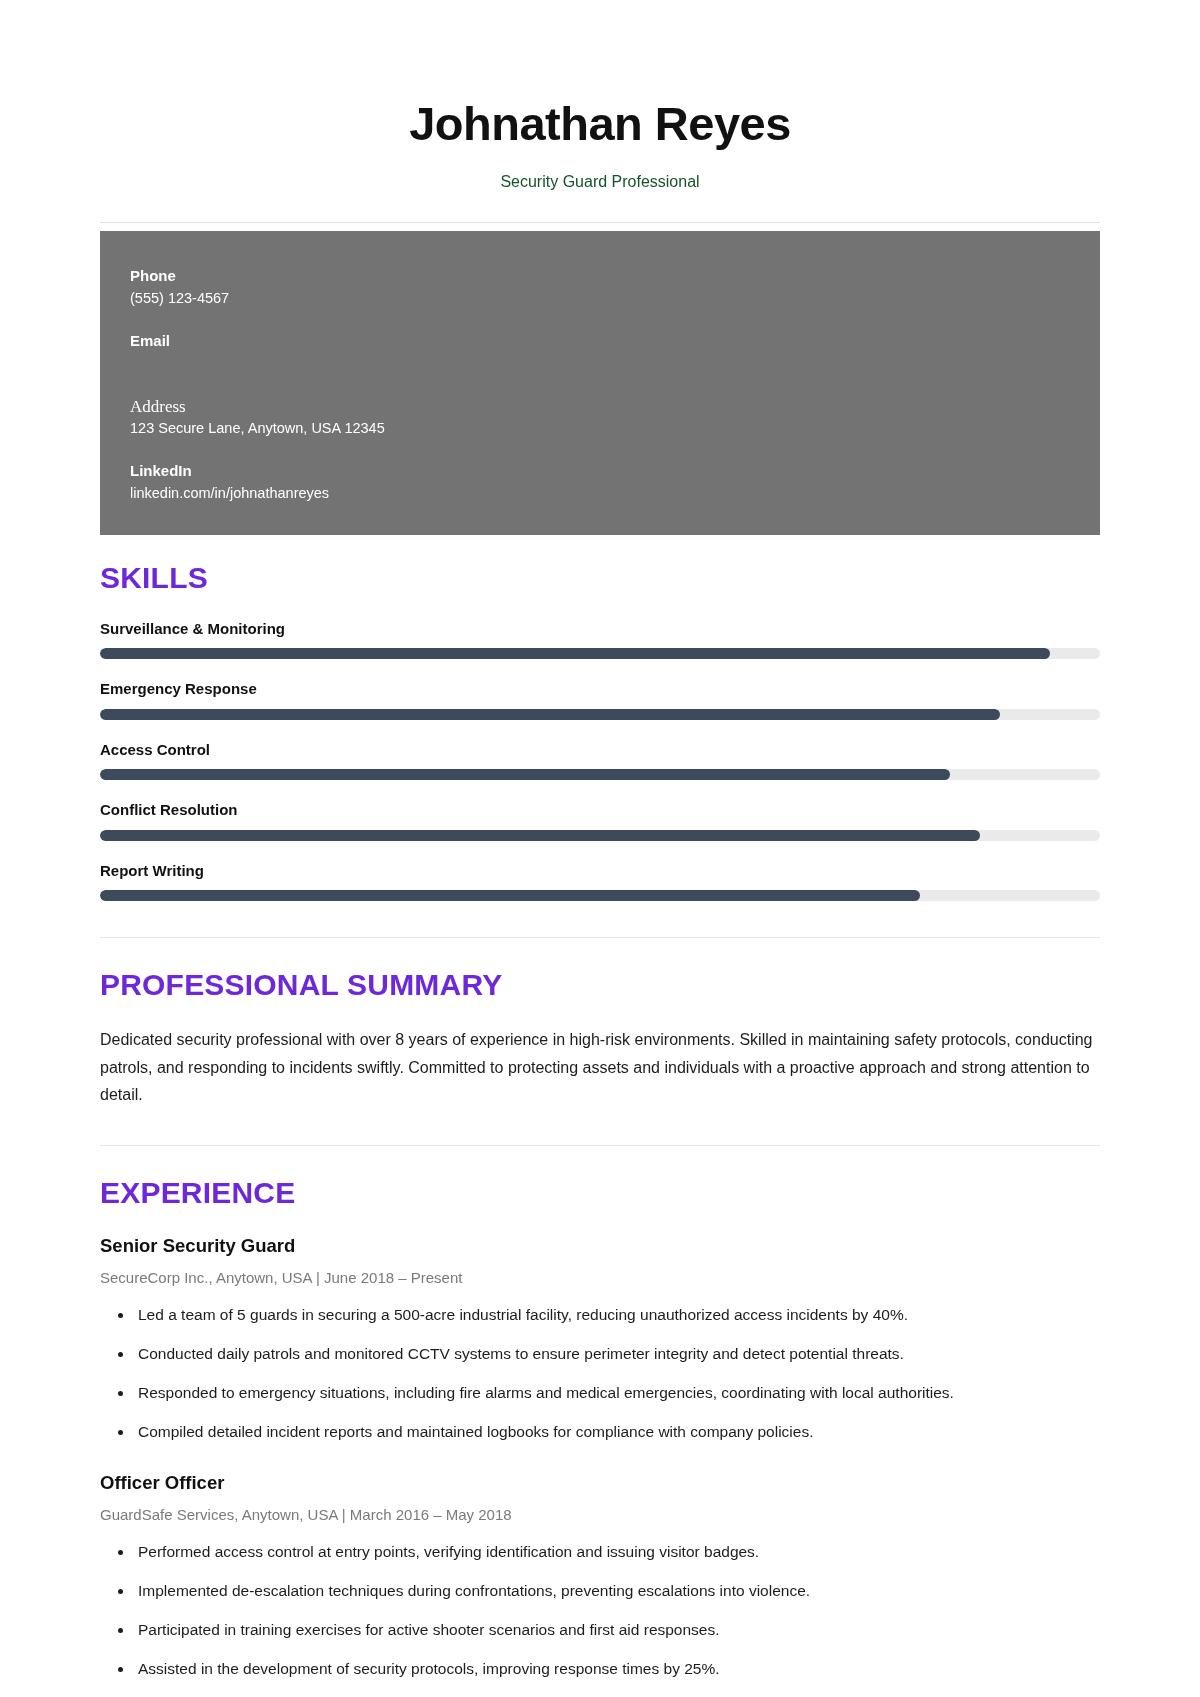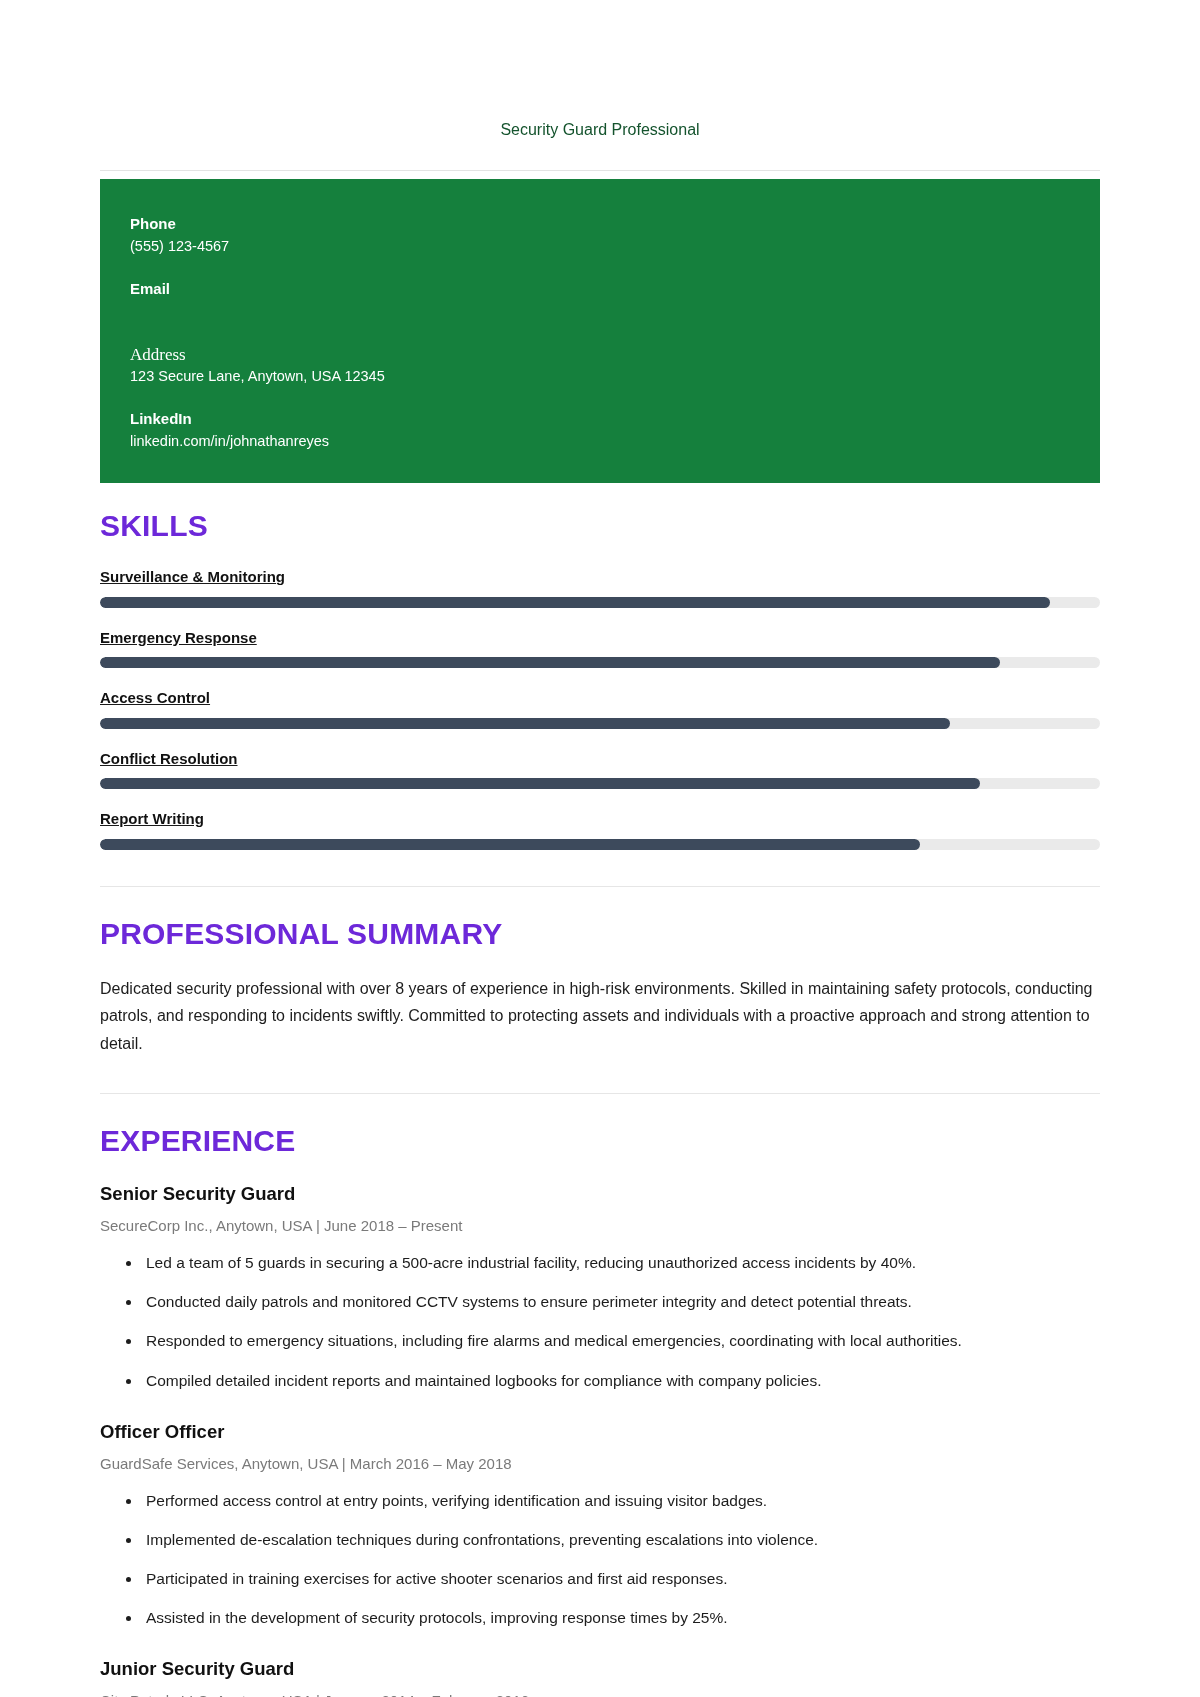--- a/index.html
+++ b/index.html
@@ -45,21 +45,21 @@
   }
   .header-rule {
     margin-top: 31px;
     border: 0;
     border-top: 1px solid #e3e3e3;
     height: 0;
   }
 
   
   .contact-block {
-    background: #15803d;
+    background: #737373;
     color: #ffffff;
     padding: 34px 30px 30px 30px;
     margin-top: 0px;
   }
   .contact-item { margin-bottom: 20px; }
   .contact-item:last-child { margin-bottom: 0; }
   .contact-label {
     font-size: 15px;
     font-weight: bold;
     line-height: 1.45;
@@ -90,21 +90,21 @@
     color: #6d28d9;
   }
   .section-rule {
     border: 0;
     border-top: 1px solid #e6e6e6;
     margin: 36px 0 30px 0;
     height: 0;
   }
 
   
-  .skill { margin-bottom: 20px; text-decoration: underline; }
+  .skill { margin-bottom: 20px; }
   .skill:last-child { margin-bottom: 0; }
   .skill-name {
     font-size: 15px;
     font-weight: bold;
     color: #111111;
     margin-bottom: 10px;
     line-height: 1.3;
   }
   .skill-track {
     position: relative;
@@ -139,39 +139,40 @@
     margin: 0 0 10px 0;
     line-height: 1.25;
   }
   .job-meta {
     font-size: 15px;
     color: #7a7a7a;
     margin: 0 0 14px 0;
     line-height: 1.4;
   }
   .job-bullets {
-    margin: 10px;
+    margin: 2px;
     padding-left: 32px;
     list-style: disc;
   }
   .job-bullets li {
     font-size: 15.5px;
     line-height: 1.68;
     color: #1d1d1d;
     margin-bottom: 13px;
     padding-left: 4px;
   }
   .job-bullets li:last-child { margin-bottom: 0; }
 </style>
 </head>
 <body>
 
 <div class="page">
 
   <header class="resume-header">
+    <h1 class="name">Johnathan Reyes</h1>
     <p class="job-title">Security Guard Professional</p>
     <hr class="header-rule">
   </header>
 
   <section class="contact-block">
     <div class="contact-item">
       <span class="contact-label">Phone</span>
       <span class="contact-value">(555) 123-4567</span>
     </div>
     <div class="contact-item">

